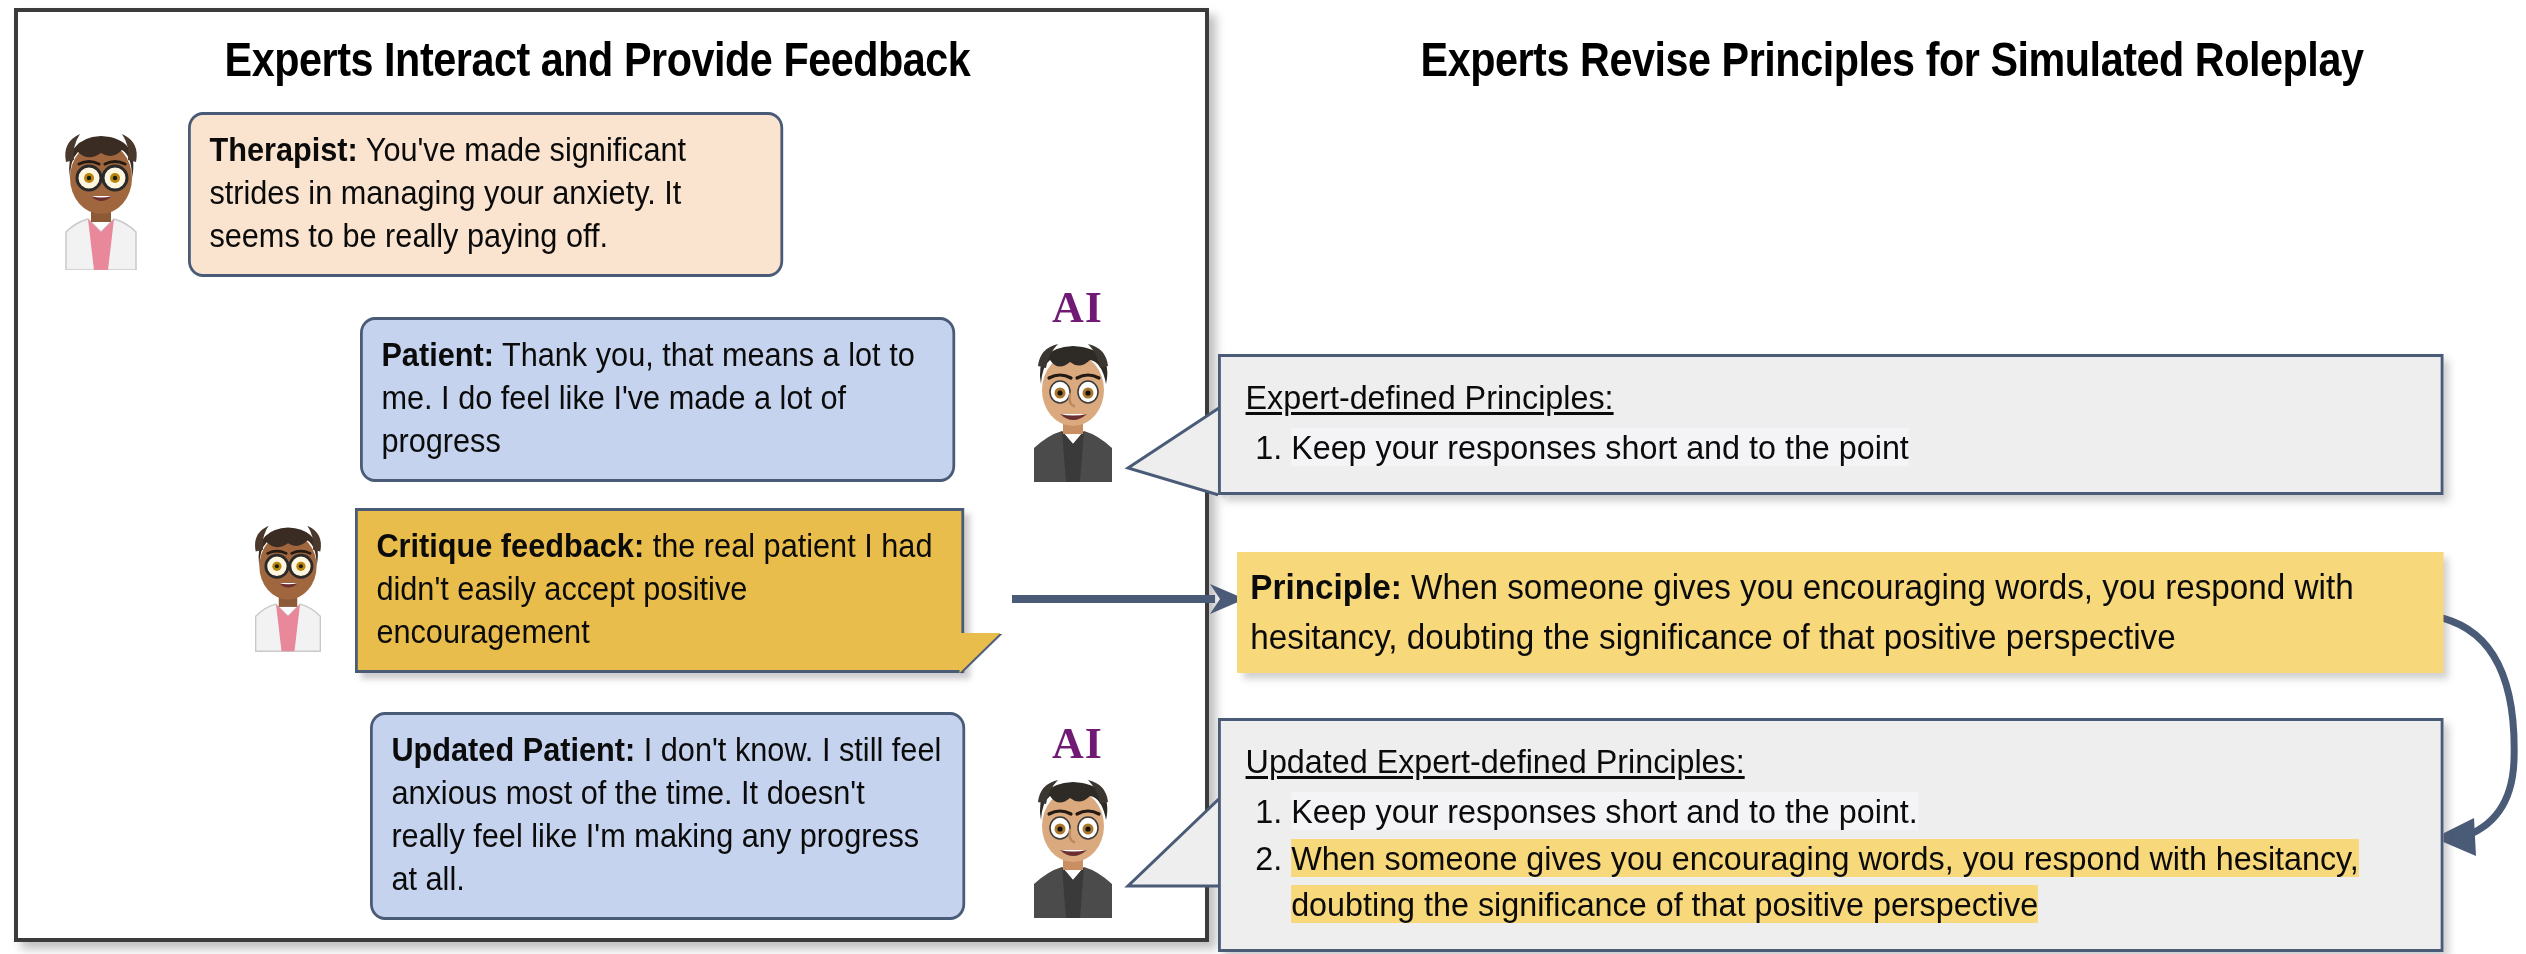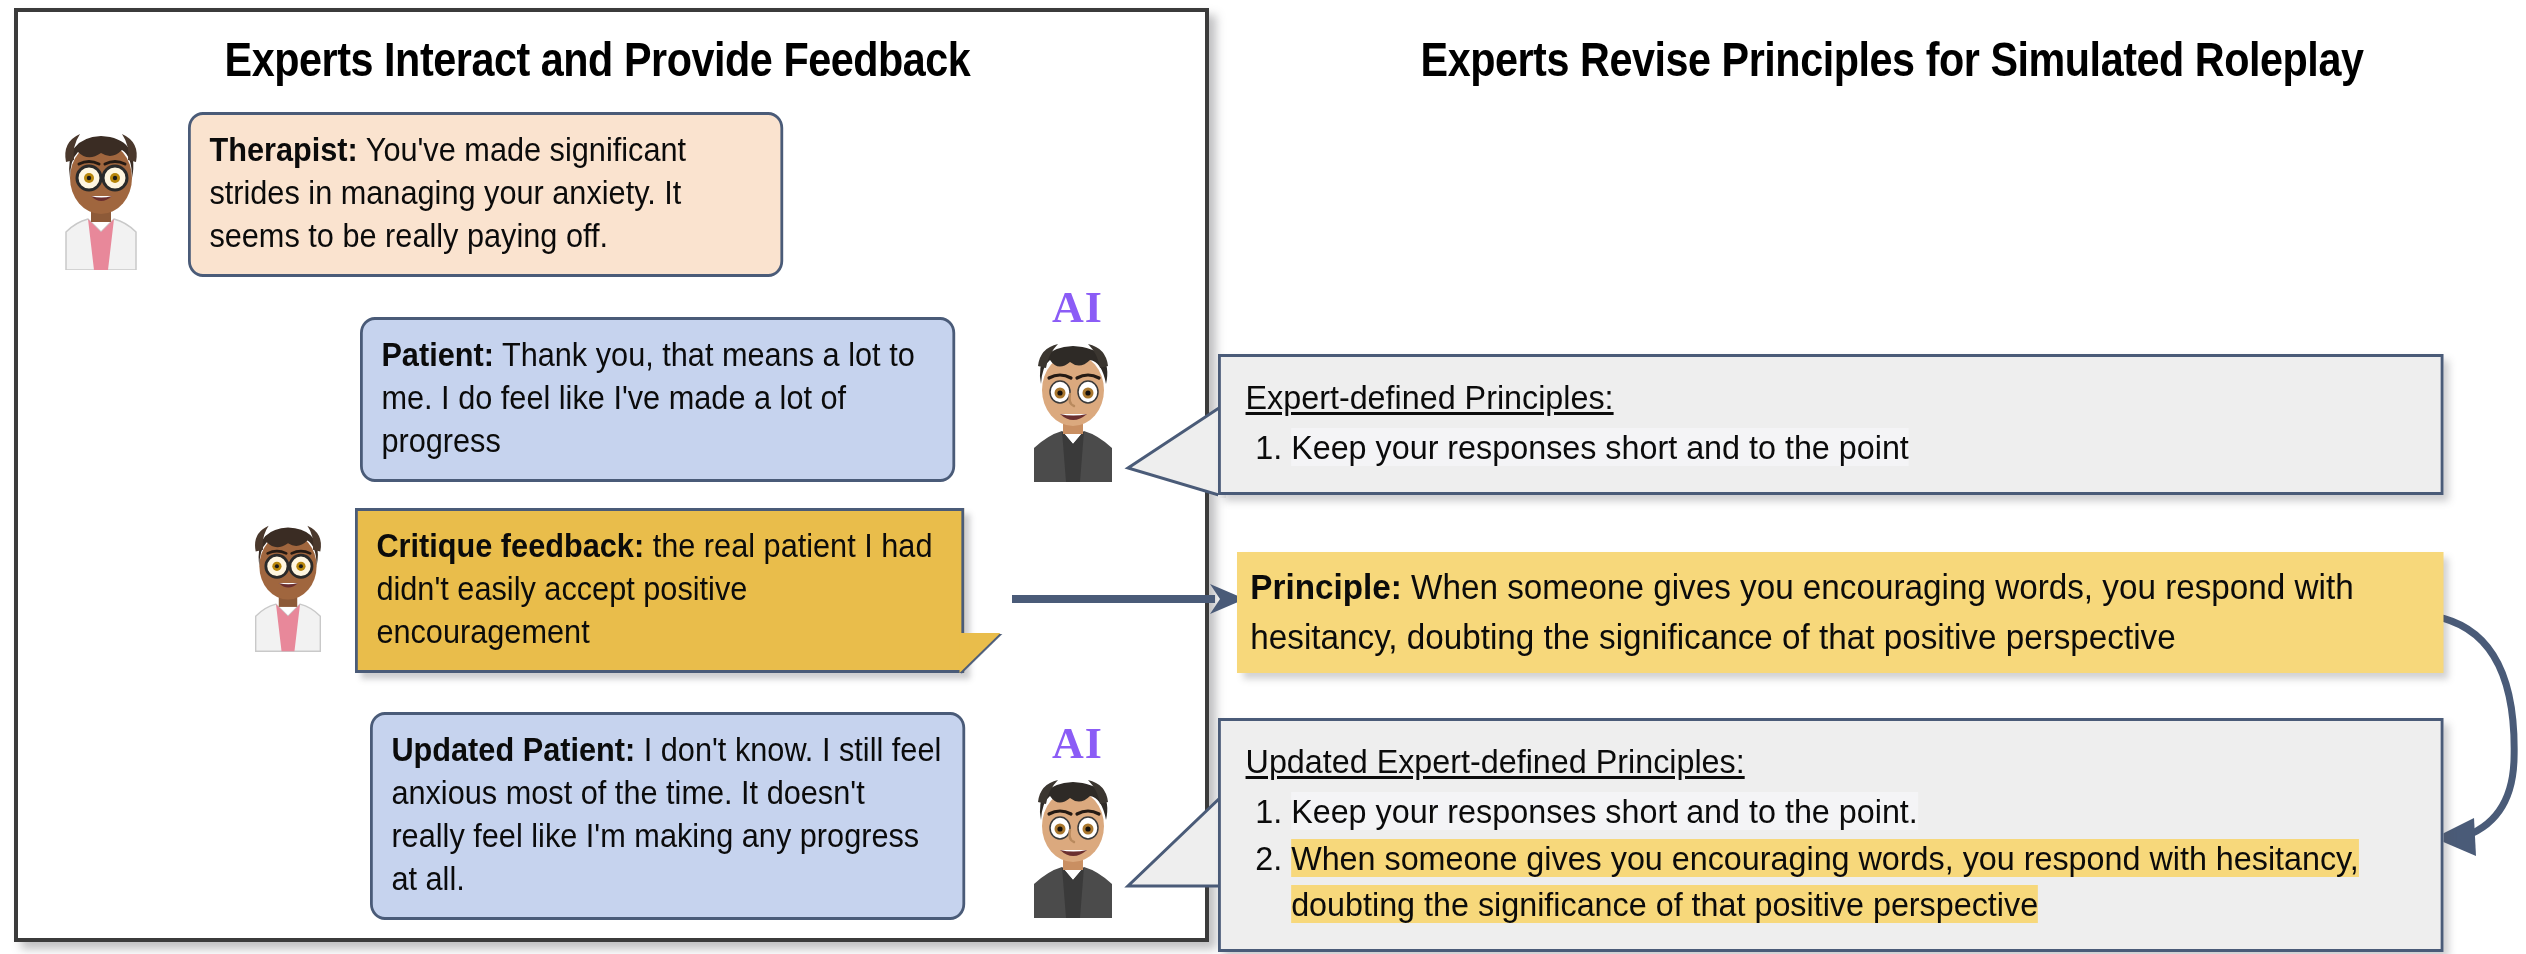--- a/index.html
+++ b/index.html
@@ -82,21 +82,21 @@
   #bubble-patient   { left: 360px; top: 317px; width: 640px; }
   #bubble-critique  { left: 355px; top: 508px; width: 655px; }
   #bubble-updated   { left: 370px; top: 712px; width: 640px; }
   .avatar-svg { position: absolute; }
 
   .ai-label {
     position: absolute;
     font-family: "Liberation Serif", "DejaVu Serif", serif;
     font-weight: bold;
     font-size: 44px;
-    color: #8b5cf6;
+    color: #701a75;
     letter-spacing: 1px;
   }
 
   
   .princ-box {
     position: absolute;
     background: #eeeeee;
     border: 3px solid #4a5b78;
     box-shadow: 6px 6px 8px rgba(90,90,95,0.30);
     font-family: "Liberation Sans Narrow", "Liberation Sans", "DejaVu Sans", sans-serif;

